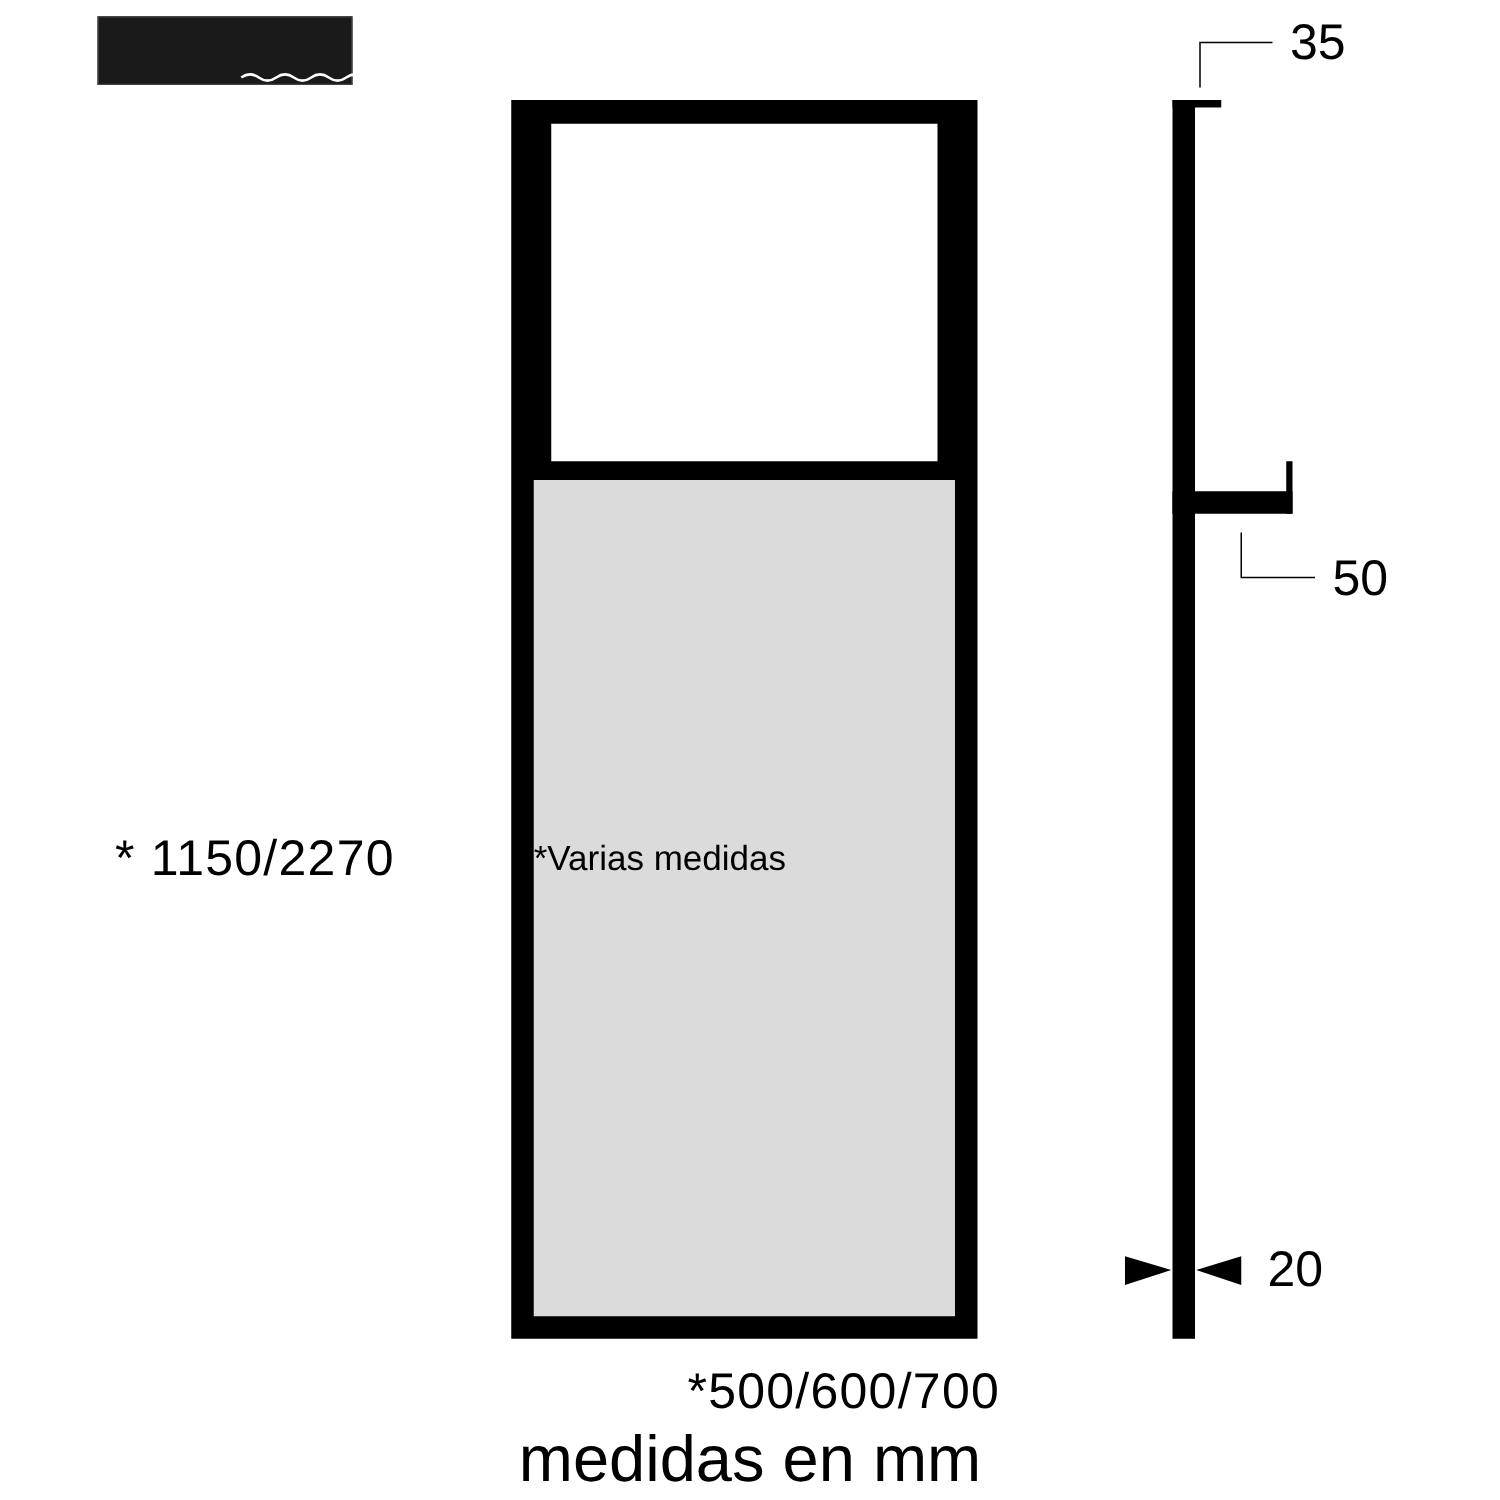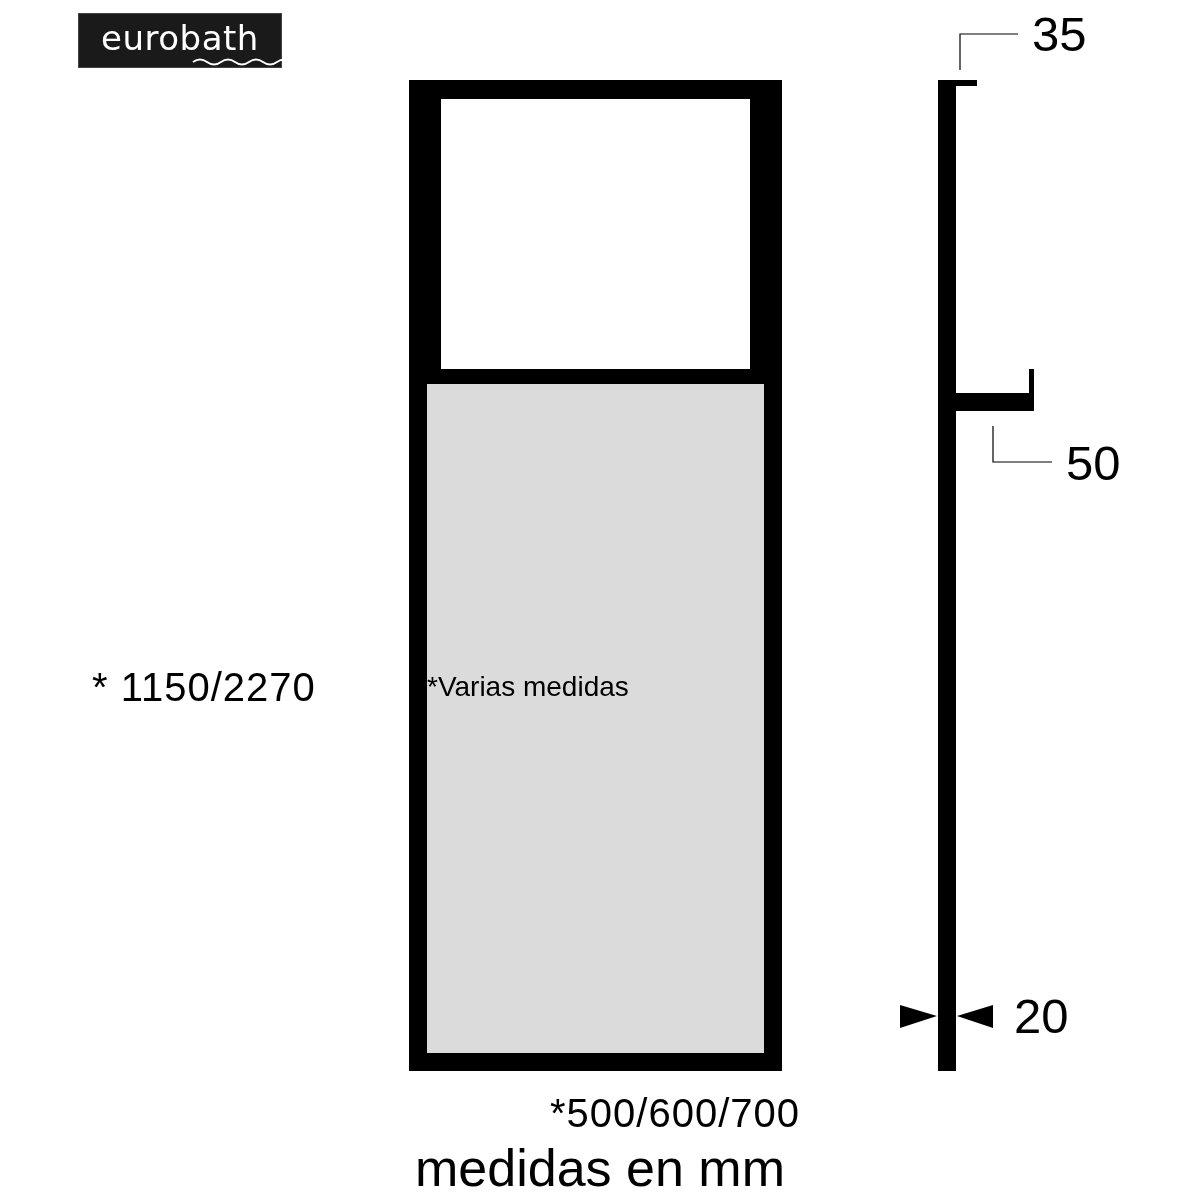--- a/index.html
+++ b/index.html
@@ -15,28 +15,27 @@
     .frame-outer { left: 409px; top: 80px; width: 373px; height: 991px; background: #000; }
     .window { left: 441px; top: 99px; width: 309px; height: 270px; background: #fff; }
     .panel { left: 427px; top: 384px; width: 337px; height: 669px; background: #dbdbdb; }
     .panel-label { left: 427px; top: 662px; width: 337px; text-align: left;
                    font-size: 28px; line-height: 50px; }
     .height-label { left: 92px; top: 662px; font-size: 40px; line-height: 50px; letter-spacing: 1px; }
     .width-label { left: 400px; top: 1088px; width: 400px; text-align: right;
                    font-size: 40px; line-height: 50px; letter-spacing: 1px; }
     .unit-label { left: 400px; top: 1143px; width: 400px; text-align: center;
                   font-size: 52px; line-height: 50px; }
-    .dim-num { font-size: 49px; line-height: 40px; }
+    .dim-num { font-size: 40px; line-height: 40px; }
     svg.profile { left: 0; top: 0; }
   </style>
 </head>
 <body>
 
 <div class="abs logo">
-  <div class="logo-text">eurobath</div>
   <svg class="logo-wave" width="150" height="12">
     <path d="M2 6 Q 9 1 16 6 T 30 6 T 44 6 T 58 6 T 72 6 T 86 6 T 100 6 T 114 6 T 128 6 T 142 6" fill="none" stroke="#fff" stroke-width="2"></path>
   </svg>
 </div>
 
 <div class="abs frame-outer"></div>
 <div class="abs window"></div>
 <div class="abs panel"></div>
 <div class="abs panel-label">*Varias medidas</div>
 

